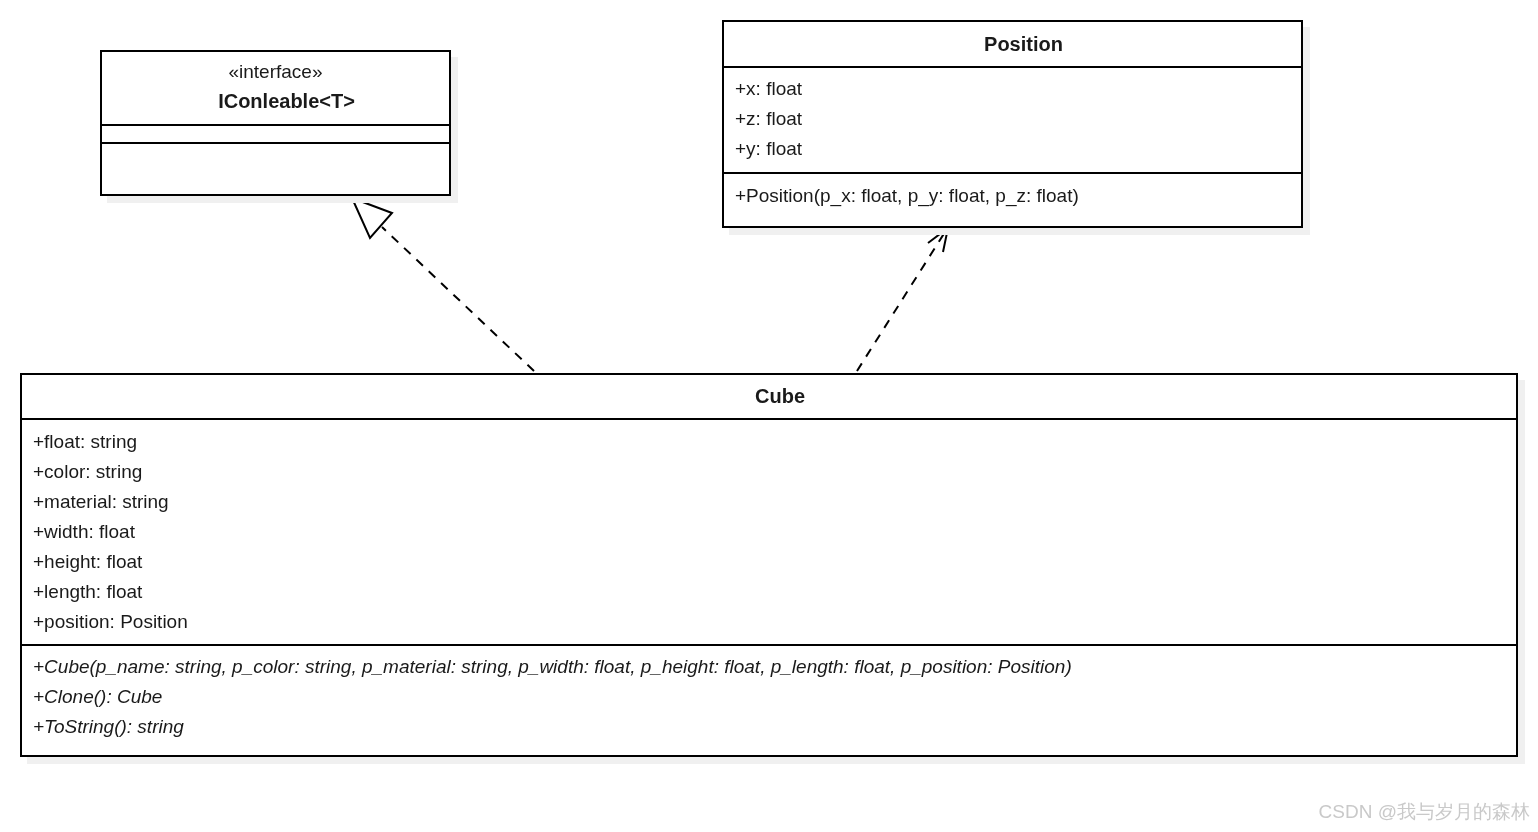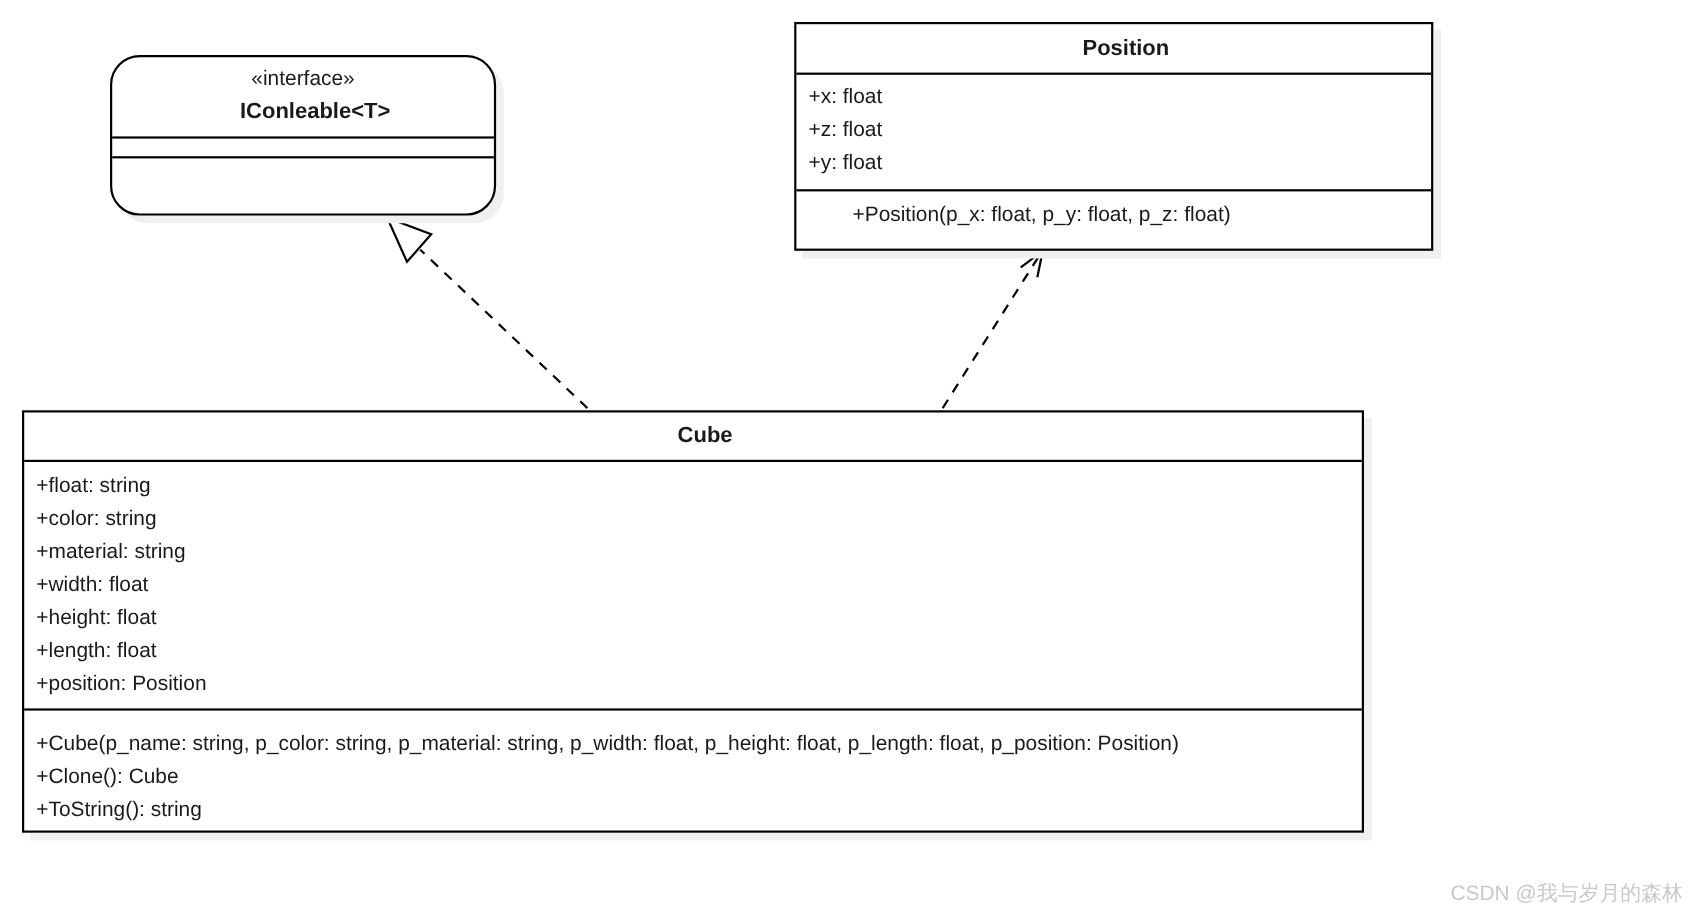--- a/index.html
+++ b/index.html
@@ -54,34 +54,34 @@
   .uml-compartment.with-sep {
     border-bottom: 2px solid #000000;
   }
   .member-line {
     font-size: 19px;
     line-height: 30px;
     padding-left: 11px;
     white-space: nowrap;
   }
   
-  .box-interface { left: 100px; top: 50px; width: 351px; height: 146px; border-radius: 27px; }
+  .box-interface { left: 100px; top: 50px; width: 351px; height: 146px; }
   .box-interface .uml-title { height: 74px; padding-top: 6px; }
   .box-interface .attrs   { height: 18px; }
   .box-interface .methods { height: 50px; padding-top: 6px; }
   
   .box-position { left: 722px; top: 20px; width: 581px; height: 208px; }
   .box-position .uml-title { height: 46px; padding-top: 7px; line-height: 30px; }
   .box-position .attrs   { height: 106px; padding-top: 6px; }
-  .box-position .methods { height: 52px; padding-top: 7px; padding-left: 40px; }
+  .box-position .methods { height: 52px; padding-top: 7px; }
   
-  .box-cube { left: 20px; top: 373px; width: 1220px; height: 384px; }
+  .box-cube { left: 20px; top: 373px; width: 1498px; height: 384px; }
   .box-cube .uml-title { height: 45px; padding-top: 6px; line-height: 30px; }
   .box-cube .attrs   { height: 226px; padding-top: 7px; }
-  .box-cube .methods { height: 109px; padding-top: 16px; }
+  .box-cube .methods { height: 109px; padding-top: 6px; font-style: italic; }
 
   .watermark {
     position: absolute;
     right: 8px;
     bottom: 7px;
     font-size: 19px;
     color: #c9c9c9;
     white-space: nowrap;
     text-align: center;
   }

